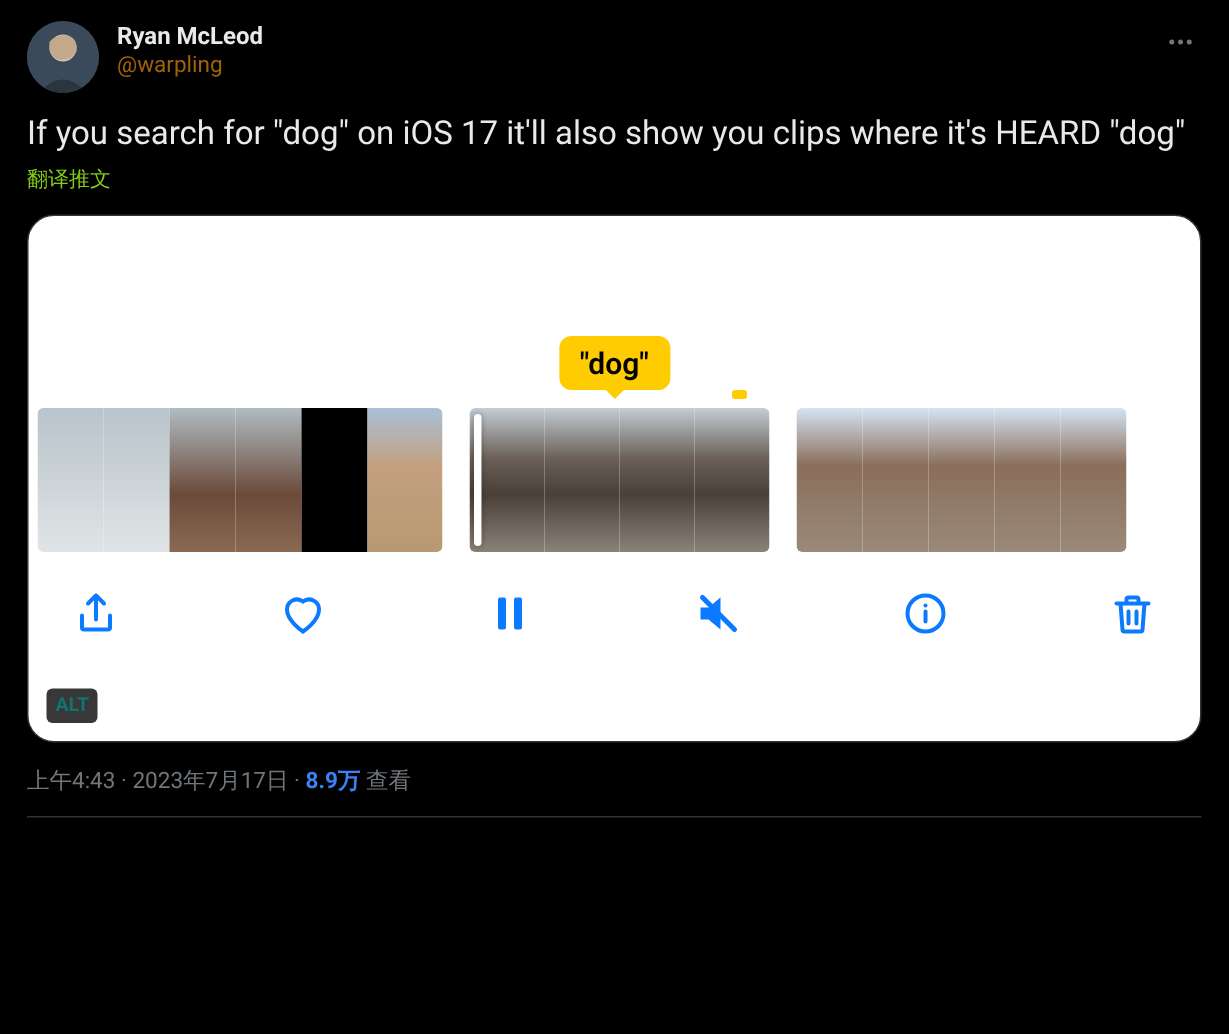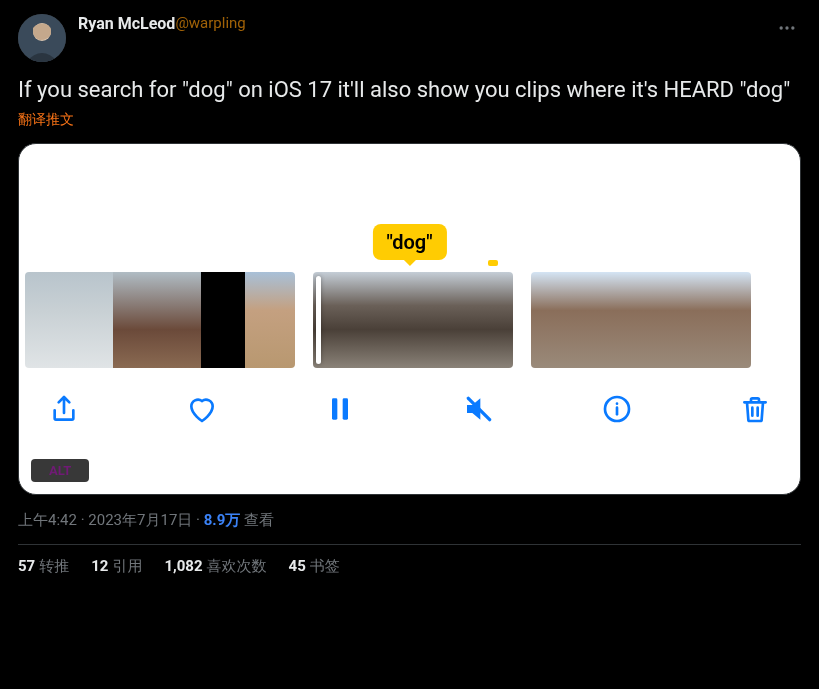--- a/index.html
+++ b/index.html
@@ -22,35 +22,35 @@
   }
   .avatar {
     width: 48px;
     height: 48px;
     border-radius: 50%;
     overflow: hidden;
     flex-shrink: 0;
     background: #333;
   }
   .avatar svg { width: 100%; height: 100%; display: block; }
-  .names { display: flex; line-height: 1.25; }
+  .names { display: flex; flex-direction: column; line-height: 1.25; }
   .display-name { font-weight: 700; font-size: 16px; color: #e7e9ea; }
   .handle { font-size: 15px; color: #a16207; }
   .more-icon { position: absolute; right: 0; top: 0; color: #71767b; padding: 4px; }
   .body-text {
     margin-top: 14px;
     font-size: 22px;
     line-height: 1.3;
     color: #e7e9ea;
     font-weight: 400;
   }
   .translate-link {
     margin-top: 6px;
     font-size: 14px;
-    color: #f97316;
+    color: #84cc16;
   }
   .media-card {
     margin-top: 14px;
     background: #fff;
     border-radius: 18px;
     overflow: hidden;
     position: relative;
     height: 352px;
     border: 1px solid #2f3336;
   }
@@ -138,24 +138,24 @@
     display: flex;
     align-items: center;
     justify-content: center;
   }
   .toolbar svg { width: 32px; height: 32px; stroke: currentColor; fill: none; stroke-width: 2; }
   .alt-badge {
     position: absolute;
     left: 12px;
     bottom: 12px;
     background: rgba(0,0,0,0.78);
-    color: #701a75;
+    color: #0f766e;
     font-size: 13px;
     font-weight: 700;
-    padding: 4px 18px;
+    padding: 4px 6px;
     border-radius: 4px;
   }
   .meta-line {
     margin-top: 16px;
     font-size: 15px;
     color: #71767b;
   }
   .meta-line .bold { color: #3b82f6; font-weight: 700; }
   .divider {
     height: 1px;
@@ -272,25 +272,19 @@
         <svg viewBox="0 0 24 24">
             <path d="M4 7h16M9 7V5a1 1 0 0 1 1-1h4a1 1 0 0 1 1 1v2M6 7l1 13a1 1 0 0 0 1 1h8a1 1 0 0 0 1-1l1-13M10 11v6M14 11v6" stroke-linecap="round"></path>
           </svg>
       </div>
     </div>
 
     <div class="alt-badge">ALT</div>
   </div>
 
   <div class="meta-line">
-    <span>上午4:42</span><span> · </span><span>2023年7月17日</span><span> · </span><span class="bold">8.9万</span><span> 查看</span>
+    <span>上午4:43</span><span> · </span><span>2023年7月17日</span><span> · </span><span class="bold">8.9万</span><span> 查看</span>
   </div>
 
   <div class="divider"></div>
 
-  <div class="stats-line">
-    <span><span class="num">57</span><span>转推</span></span>
-    <span><span class="num">12</span><span>引用</span></span>
-    <span><span class="num">1,082</span><span>喜欢次数</span></span>
-    <span><span class="num">45</span><span>书签</span></span>
-  </div>
 
 </div>
 
 </body></html>

